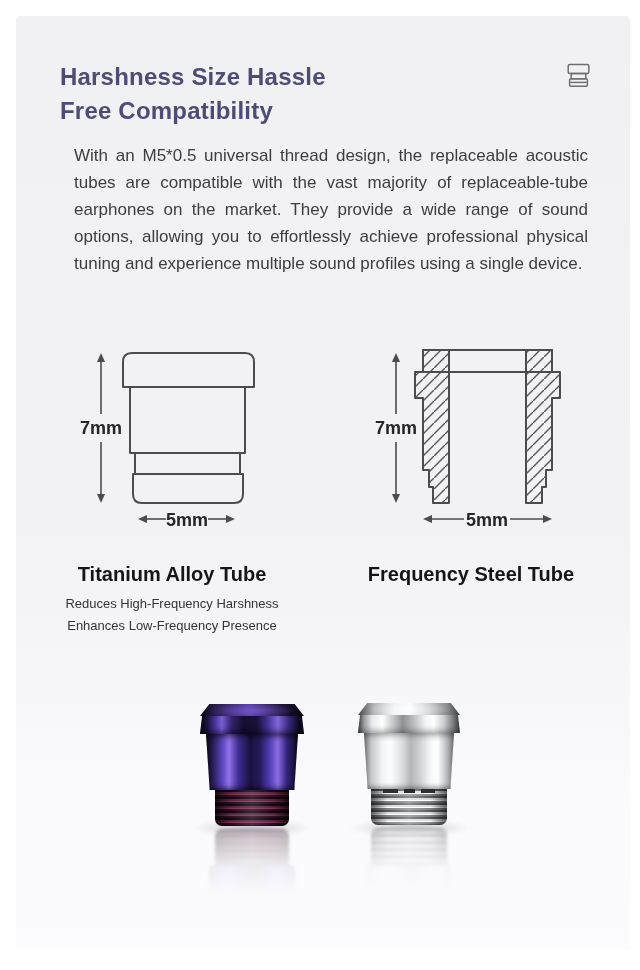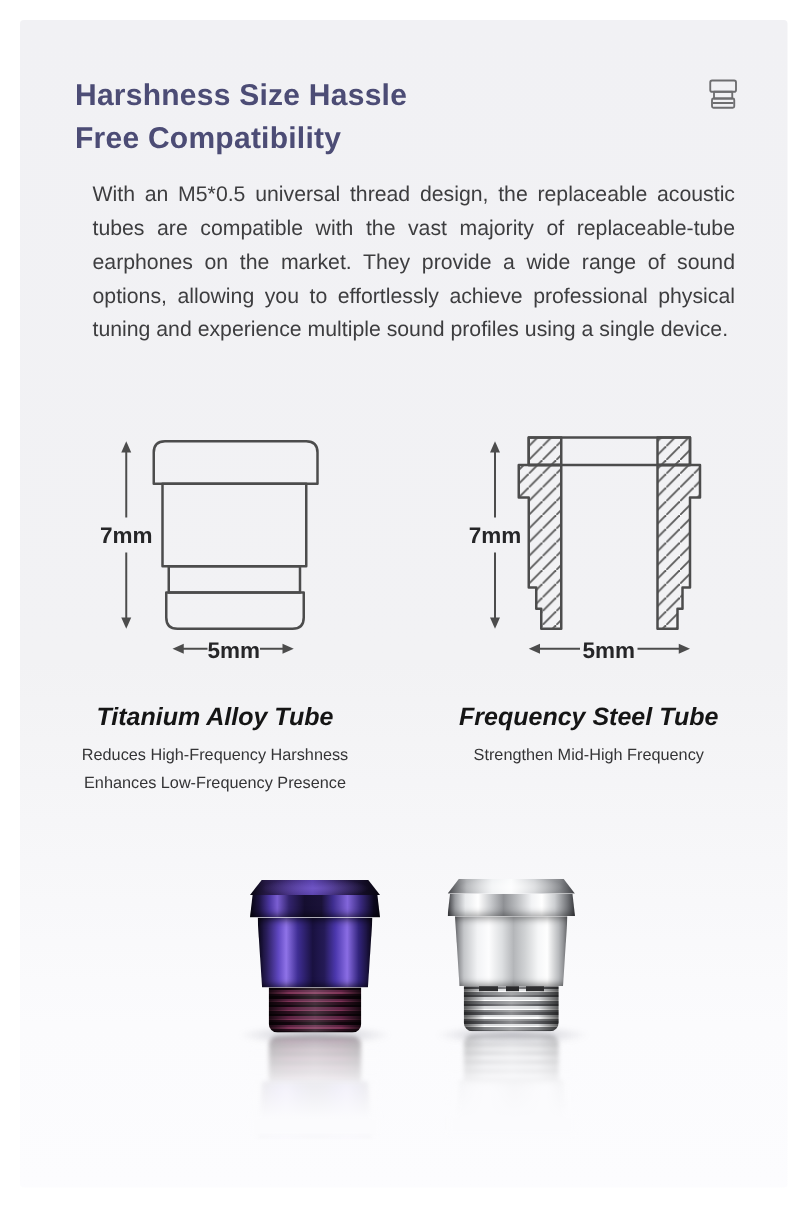--- a/index.html
+++ b/index.html
@@ -23,21 +23,21 @@
   .diag-left{left:44px;top:314px;}
   .diag-right{left:334px;top:314px;}
   .dim-text{font-family:"Liberation Sans",sans-serif;font-size:18px;font-weight:bold;fill:#262628;}
   .tube-line{fill:none;stroke:#4c4c4c;stroke-width:2;stroke-linejoin:round;}
   .dim-line{stroke:#4c4c4c;stroke-width:1.6;}
   .arrow{fill:#4c4c4c;}
   .hatched{fill:url(#hatch);stroke:#4c4c4c;stroke-width:2;stroke-linejoin:round;}
   .spec{position:absolute;width:240px;text-align:center;}
   .spec-left{left:36px;top:547px;}
   .spec-right{left:335px;top:547px;}
-  .spec .name{font-size:20px;font-weight:bold;color:#151515;margin:0 0 7px 0;font-style:italic;}
+  .spec .name{font-size:20px;font-weight:bold;color:#151515;margin:0 0 7px 0;}
   .spec .ben{font-size:13px;line-height:22px;color:#343436;margin:0;}
   
   .tube-photo{position:absolute;}
   .photo-ti{left:184px;top:688px;width:104px;}
   .photo-ss{left:342px;top:687px;width:102px;}
   .floor-shadow{position:absolute;width:124px;height:16px;top:804px;border-radius:50%;
         background:radial-gradient(ellipse at center,rgba(95,95,112,.38) 0%,rgba(95,95,112,0) 70%);
         filter:blur(2px);}
   .shadow-ti{left:174px;}
   .shadow-ss{left:332px;}
@@ -146,21 +146,20 @@
       <text class="dim-text" x="471" y="510" text-anchor="middle">5mm</text>
     </svg>
 
     <div class="spec spec-left">
       <p class="name">Titanium Alloy Tube</p>
       <p class="ben">Reduces High-Frequency Harshness</p>
       <p class="ben">Enhances Low-Frequency Presence</p>
     </div>
     <div class="spec spec-right">
       <p class="name">Frequency Steel Tube</p>
-      <p class="ben">Strengthen Mid-High Frequency</p>
     </div>
 
     <div class="floor-shadow shadow-ti"></div>
     <div class="floor-shadow shadow-ss"></div>
 
     <div class="tube-photo photo-ti ti">
       <div class="tube">
         <div class="rim">
             <div class="rim-hole"></div>
           </div>

